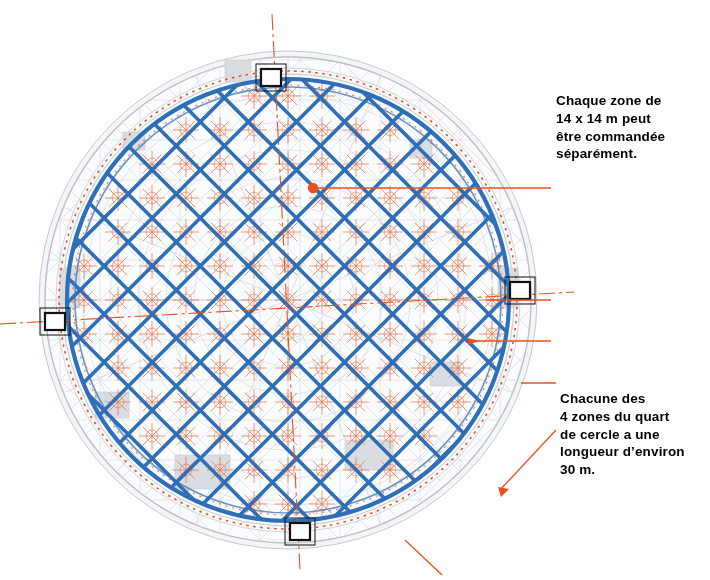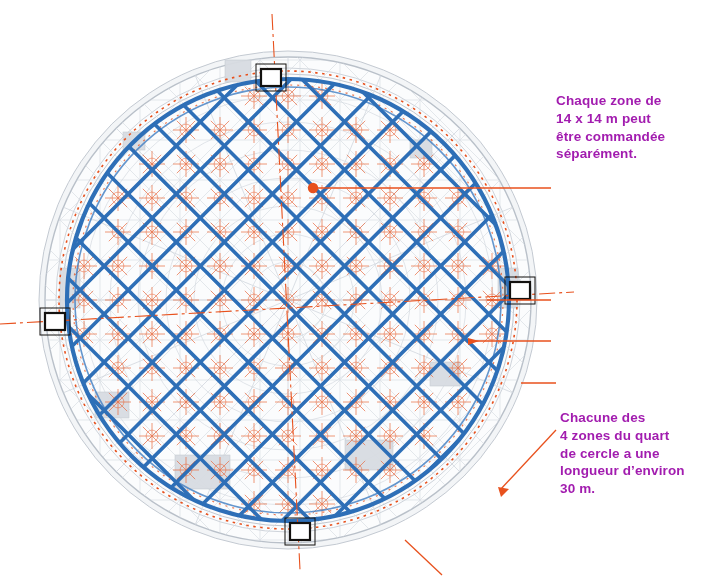--- a/index.html
+++ b/index.html
@@ -21,30 +21,30 @@
     height: 580px;
   }
   .diagram-svg {
     position: absolute;
     left: 0; top: 0;
     width: 710px;
     height: 580px;
   }
   .annotation {
     position: absolute;
-    color: #a21caf;
+    color: #000000;
     font-size: 13.5px;
     line-height: 1.32;
     font-weight: bold;
     letter-spacing: 0.01em;
     white-space: pre-line;
   }
   .ann-1 { left: 556px; top: 92px;  width: 150px; }
   .ann-2 { left: 556px; top: 236px; width: 150px; }
-  .ann-3 { left: 560px; top: 390px; width: 148px; margin-top: 19px; }
+  .ann-3 { left: 560px; top: 390px; width: 148px; }
 </style>
 </head>
 <body>
 
 <div id="stage">
 
   <svg class="diagram-svg" viewBox="0 0 710 580">
     <defs>
       <clipPath id="domeClip">
         <circle cx="288" cy="300" r="243"></circle>

